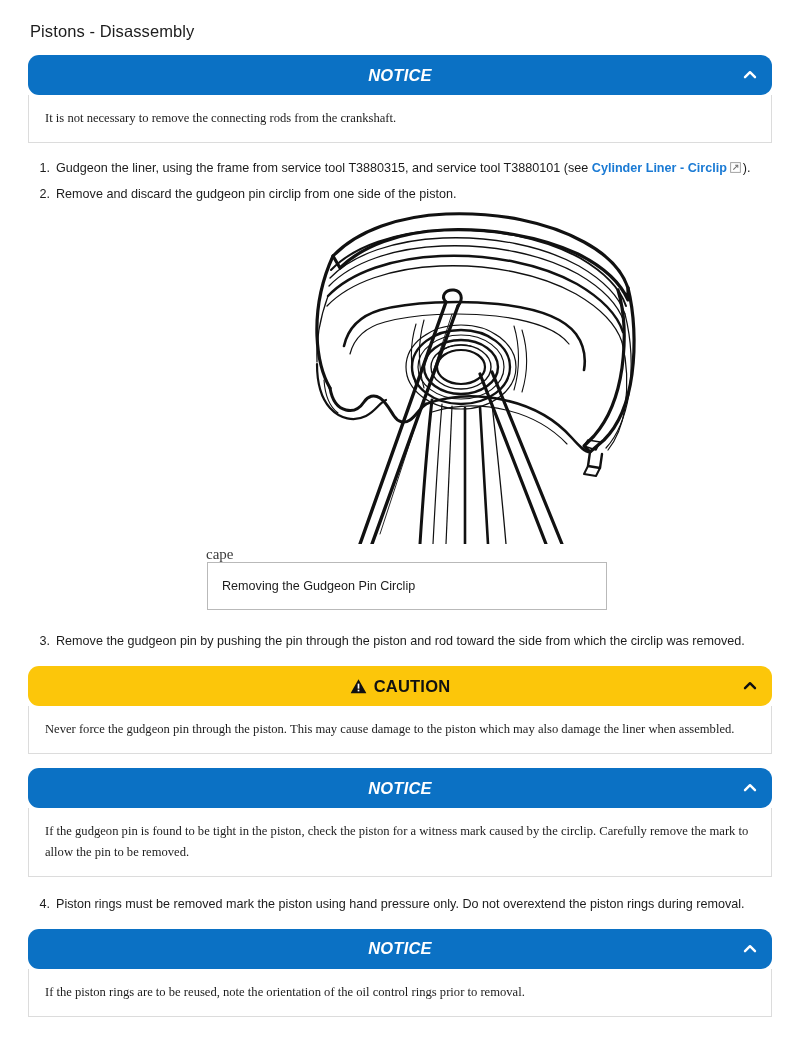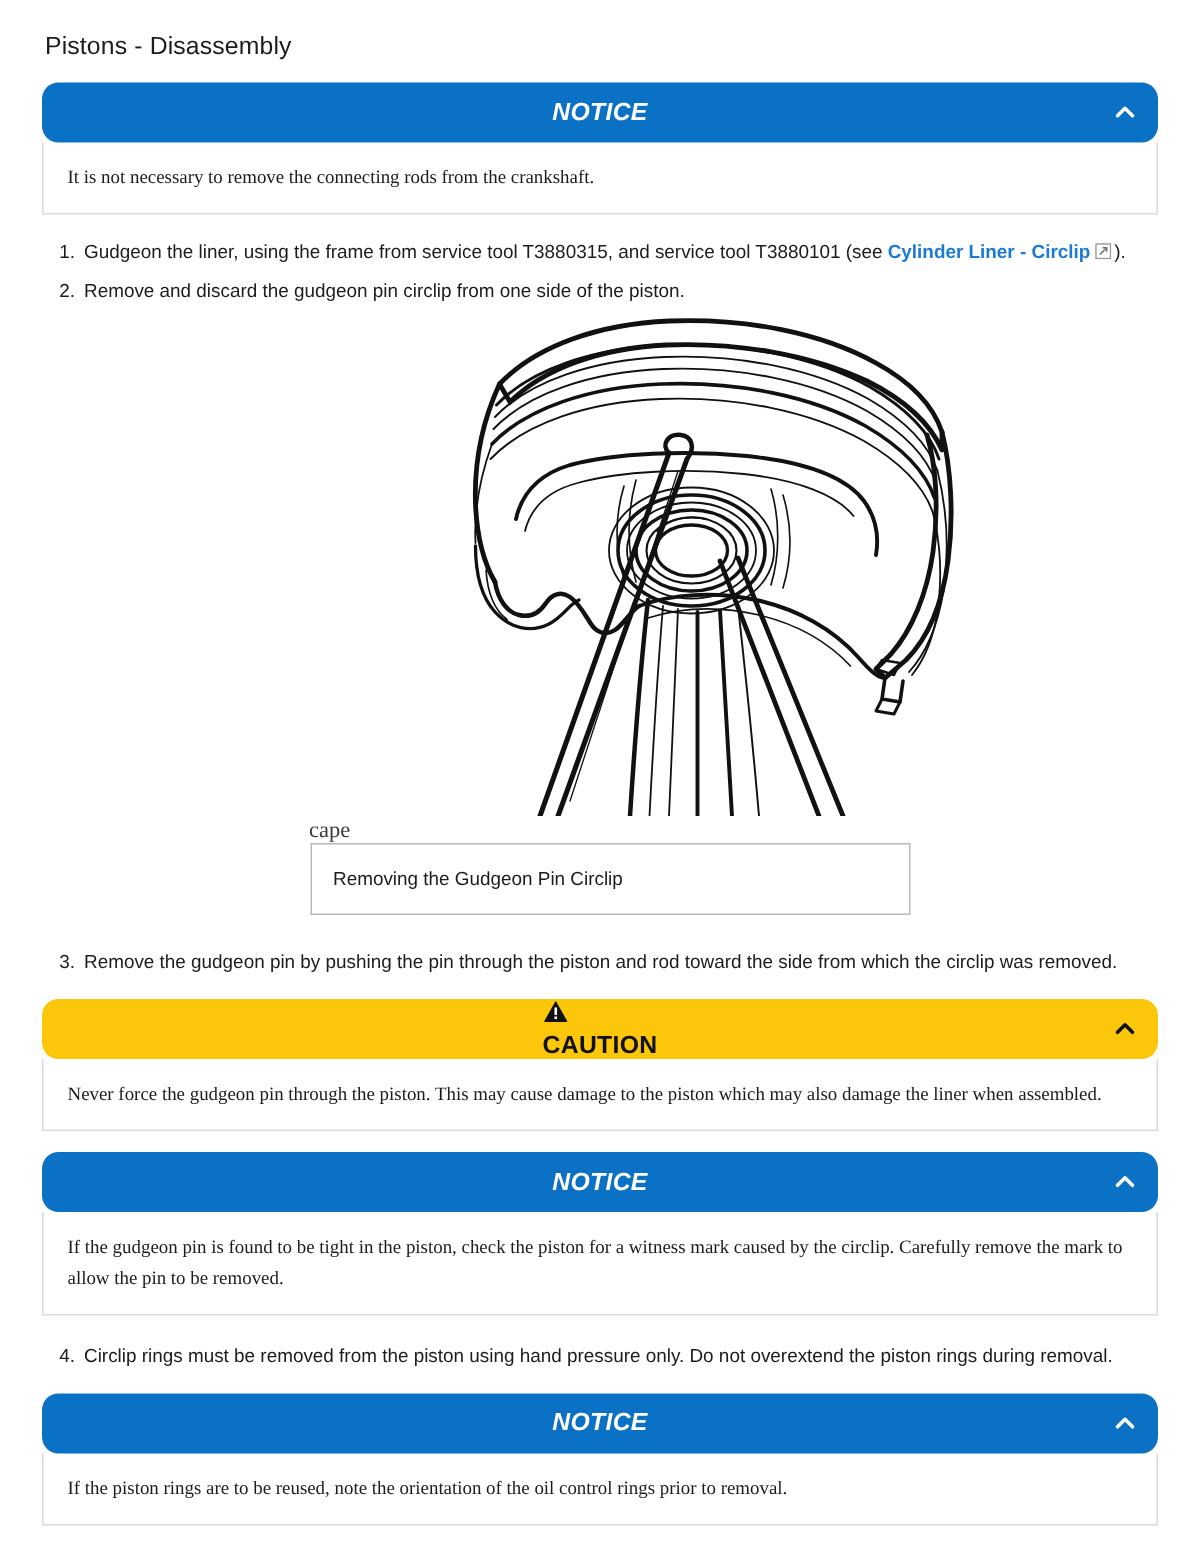--- a/index.html
+++ b/index.html
@@ -63,21 +63,20 @@
   .admon-head.notice .admon-title {
     color: #ffffff;
     font-style: italic;
   }
   .admon-head.caution .admon-title {
     color: #111111;
     font-style: normal;
     display: flex;
     align-items: flex-start;
     gap: 7px;
-    flex-direction: column;
   }
   .chevron {
     position: absolute;
     right: 14px;
     top: 50%;
     transform: translateY(-50%);
     width: 16px;
     height: 16px;
     display: block;
   }
@@ -324,21 +323,21 @@
         <path d="M3 10.2 L8 5.2 L13 10.2" fill="none" stroke="#ffffff" stroke-width="2.4" stroke-linecap="round" stroke-linejoin="round"></path>
       </svg>
     </div>
     <div class="admon-body">If the gudgeon pin is found to be tight in the piston, check the piston for a witness mark caused by the circlip. Carefully remove the mark to allow the pin to be removed.</div>
   </section>
 
   <div class="sp-18"></div>
 
   <div class="step">
     <span class="num">4.</span>
-    <span>Circlip rings must be removed from the piston using hand pressure only. Do not overextend the piston rings during removal.</span>
+    <span>Piston rings must be removed mark the piston using hand pressure only. Do not overextend the piston rings during removal.</span>
   </div>
 
   <div class="sp-14"></div>
 
   <section class="admon">
     <div class="admon-head notice">
       <span class="admon-title">NOTICE</span>
       <svg class="chevron" viewBox="0 0 16 16" aria-hidden="true">
         <path d="M3 10.2 L8 5.2 L13 10.2" fill="none" stroke="#ffffff" stroke-width="2.4" stroke-linecap="round" stroke-linejoin="round"></path>
       </svg>

